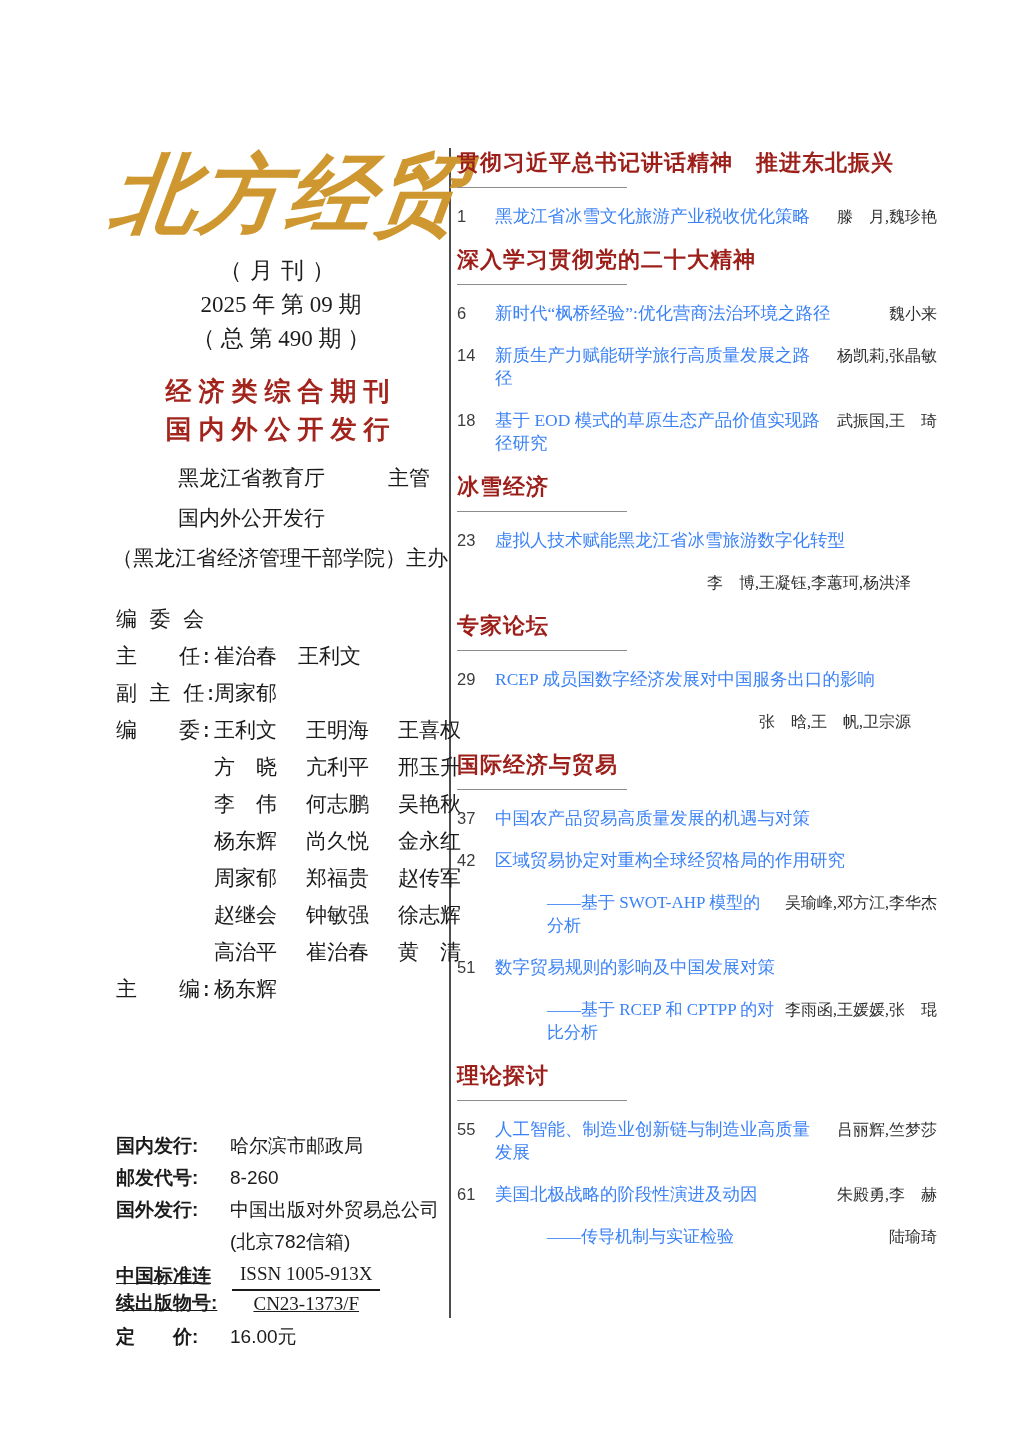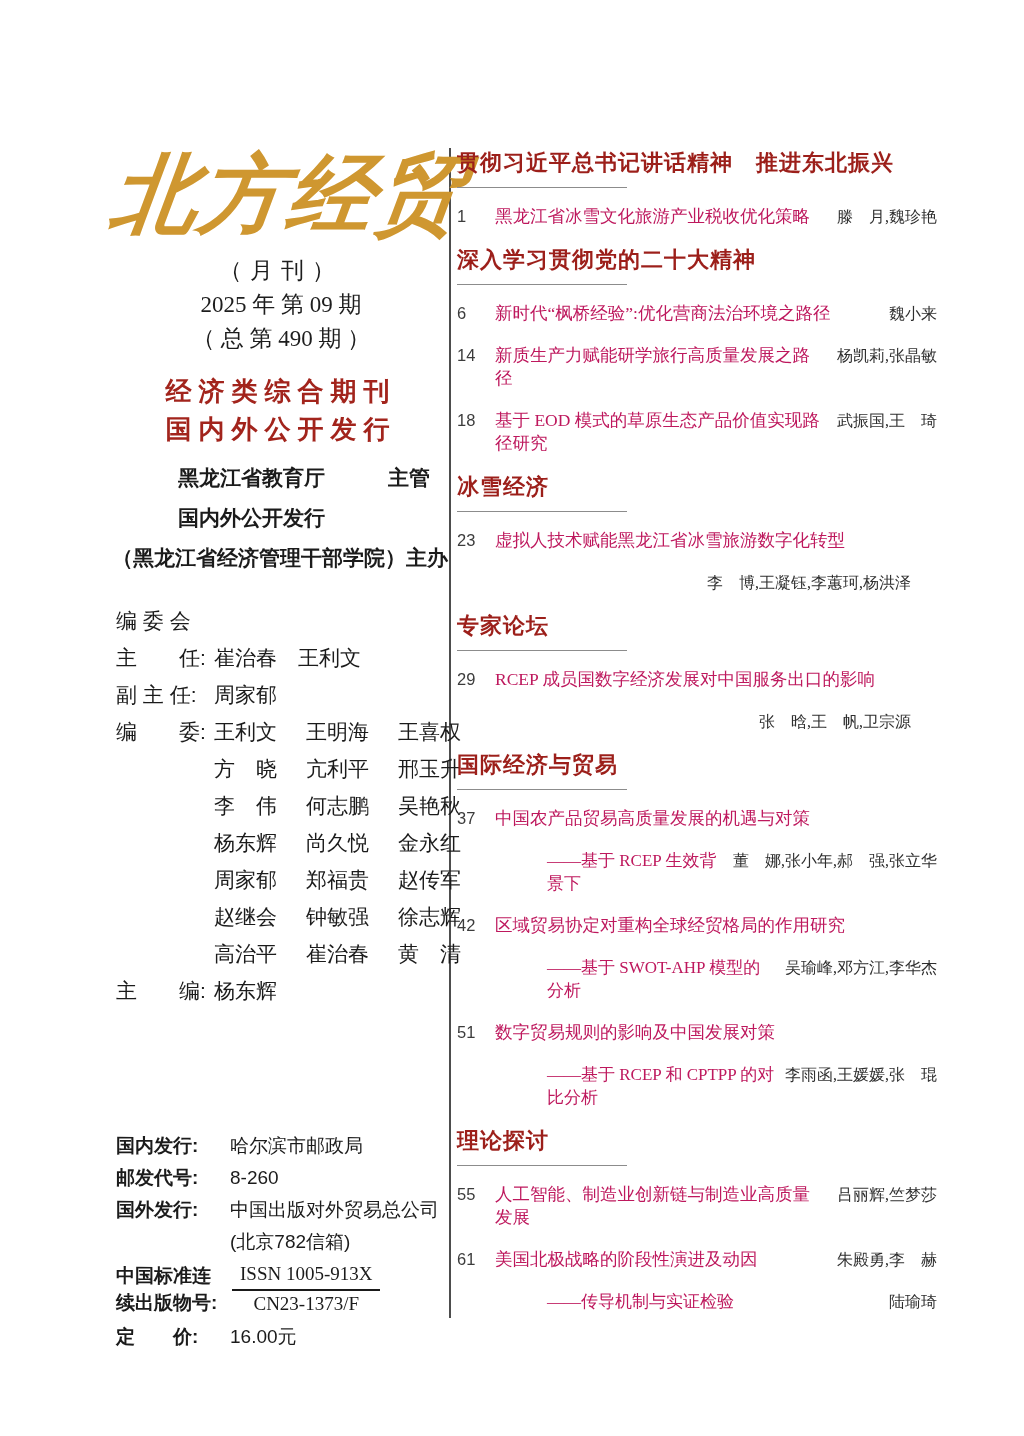--- a/index.html
+++ b/index.html
@@ -26,54 +26,54 @@
   }
   .center-line{text-align:center;font-size:23px;line-height:34px;color:#1d1d1d;}
   .monthly{letter-spacing:8px;margin-top:6px;}
   .red-line{
     font-family:"Liberation Sans",sans-serif;font-weight:700;
     color:#a2241c;font-size:26px;line-height:38px;
     letter-spacing:7px;text-align:center;white-space:nowrap;
   }
   .red-block{margin-top:16px;}
   .block-org{position:absolute;left:0;top:318px;width:338px;
-    font-family:"Liberation Sans",sans-serif;font-size:21px;color:#1b1b1b;font-weight:bold;}
+    font-family:"Liberation Sans",sans-serif;font-size:21px;color:#1b1b1b;}
   .org-row{line-height:40px;white-space:nowrap;}
   .org-row-1{display:flex;justify-content:space-between;padding:0 20px 0 66px;}
   .org-row-2{padding-left:66px;}
   .org-row-3{display:flex;justify-content:space-between;padding-right:20px;}
 
   .block-edboard{position:absolute;left:4px;top:462px;width:334px;
     font-family:"Liberation Sans",sans-serif;font-size:21px;color:#1b1b1b;}
-  .ed-row{display:flex;line-height:37px;white-space:nowrap;}
+  .ed-row{display:flex;line-height:37px;white-space:nowrap;font-family:Liberation Mono, monospace;}
   .ed-label{width:98px;flex:none;}
   .ed-names span{display:inline-block;width:92px;}
 
   .block-pub{position:absolute;left:4px;top:990px;width:334px;font-size:19px;color:#1b1b1b;}
   .pub-row{display:flex;line-height:32px;white-space:nowrap;}
   .pub-label{font-family:"Liberation Sans",sans-serif;font-weight:700;width:114px;flex:none;}
   .pub-value{font-family:Liberation Sans, sans-serif;}
-  .issn-row{display:flex;margin-top:4px;align-items:flex-start;}
+  .issn-row{display:flex;margin-top:4px;align-items:flex-start;text-decoration:underline;}
   .issn-label{font-family:"Liberation Sans",sans-serif;font-weight:700;width:114px;flex:none;line-height:27px;}
   .issn-frac{margin-left:2px;text-align:center;}
   .issn-top{display:inline-block;border-bottom:2px solid #1a1a1a;padding:0 8px 3px 8px;line-height:24px;}
   .issn-bottom{line-height:26px;padding-top:2px;margin-top:13px;}
   .price-row{margin-top:4px;}
 
   
   .toc{position:absolute;left:457px;top:150px;width:480px;}
   .toc-sec{margin-bottom:2px;}
   .toc-sec-head{
     font-family:"Liberation Sans",sans-serif;font-weight:700;
     font-size:22px;line-height:26px;color:#9c1f1a;letter-spacing:1px;white-space:nowrap;
   }
   .toc-underline{width:170px;height:1px;background:#8c8c8c;margin:11px 0 17px 0;}
   .toc-entry{display:flex;align-items:baseline;margin-bottom:19px;line-height:23px;}
   .toc-page{font-family:"Liberation Sans",sans-serif;font-size:16.5px;color:#3c3c3c;width:38px;flex:none;}
-  .toc-title{flex:1;font-size:17.5px;color:#be185d;}
+  .toc-title{flex:1;font-size:17.5px;color:#3b82f6;}
   .toc-authors{white-space:nowrap;margin-left:10px;font-size:16px;color:#2f2f2f;}
   .toc-sub{padding-left:90px;}
   .toc-sub .toc-title{font-size:17px;}
   .toc-authors-line{text-align:right;padding-right:26px;margin-bottom:19px;font-size:16px;color:#2f2f2f;line-height:23px;}
 </style>
 </head>
 <body>
 
 <div class="divider"></div>
 
@@ -228,24 +228,20 @@
       </div>
       <div class="toc-authors-line">张　晗,王　帆,卫宗源</div>
     </div>
     <div class="toc-sec">
       <div class="toc-sec-head">国际经济与贸易</div>
       <div class="toc-underline"></div>
       <div class="toc-entry">
         <span class="toc-page">37</span>
         <span class="toc-title">中国农产品贸易高质量发展的机遇与对策</span>
       </div>
-      <div class="toc-entry toc-sub">
-        <span class="toc-title">——基于 RCEP 生效背景下</span>
-        <span class="toc-authors">董　娜,张小年,郝　强,张立华</span>
-      </div>
       <div class="toc-entry">
         <span class="toc-page">42</span>
         <span class="toc-title">区域贸易协定对重构全球经贸格局的作用研究</span>
       </div>
       <div class="toc-entry toc-sub">
         <span class="toc-title">——基于 SWOT-AHP 模型的分析</span>
         <span class="toc-authors">吴瑜峰,邓方江,李华杰</span>
       </div>
       <div class="toc-entry">
         <span class="toc-page">51</span>

